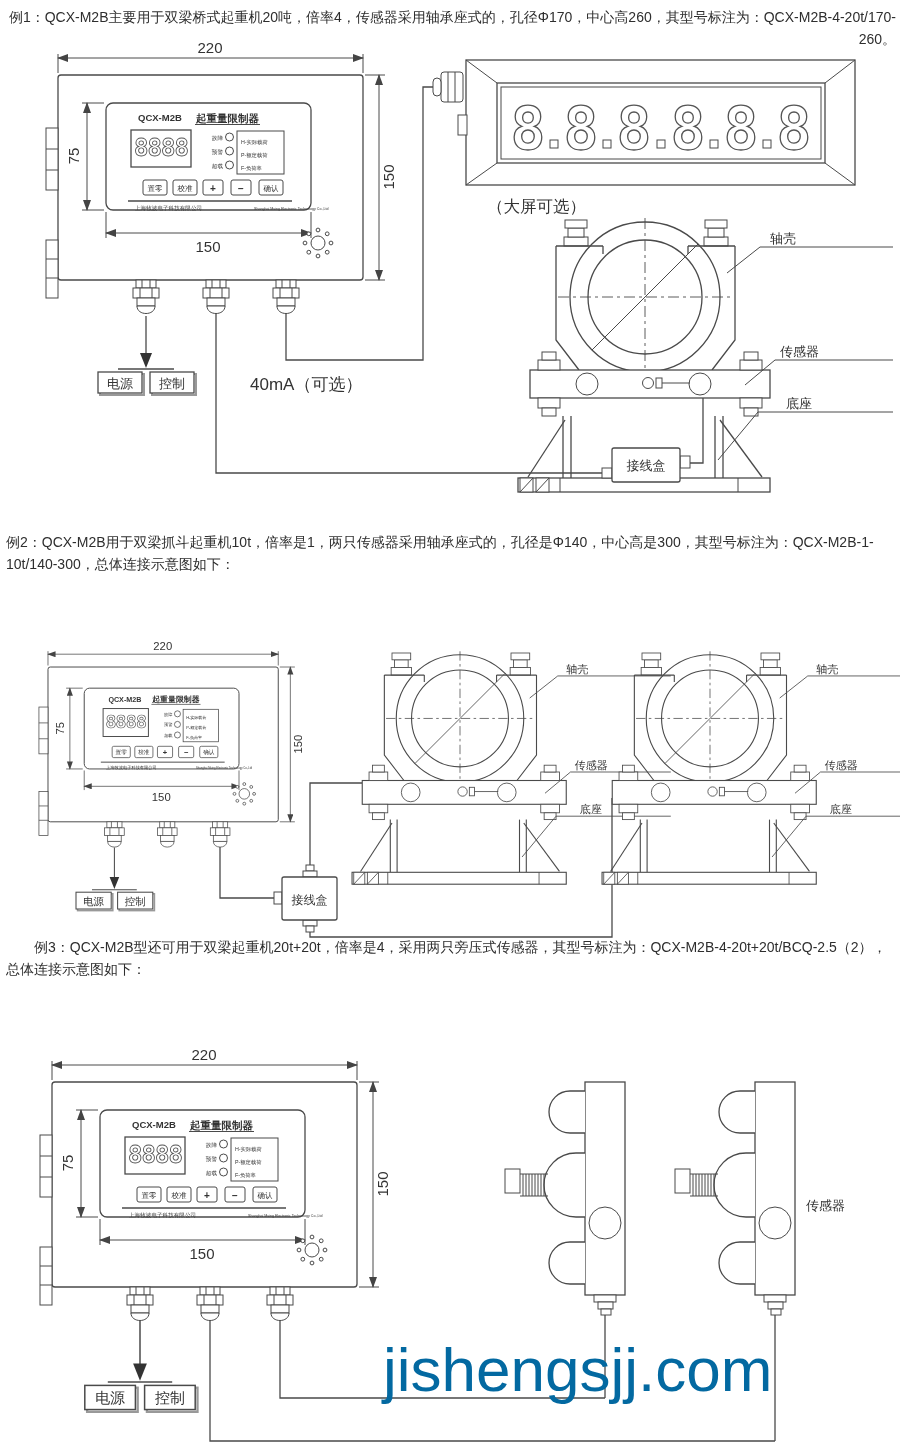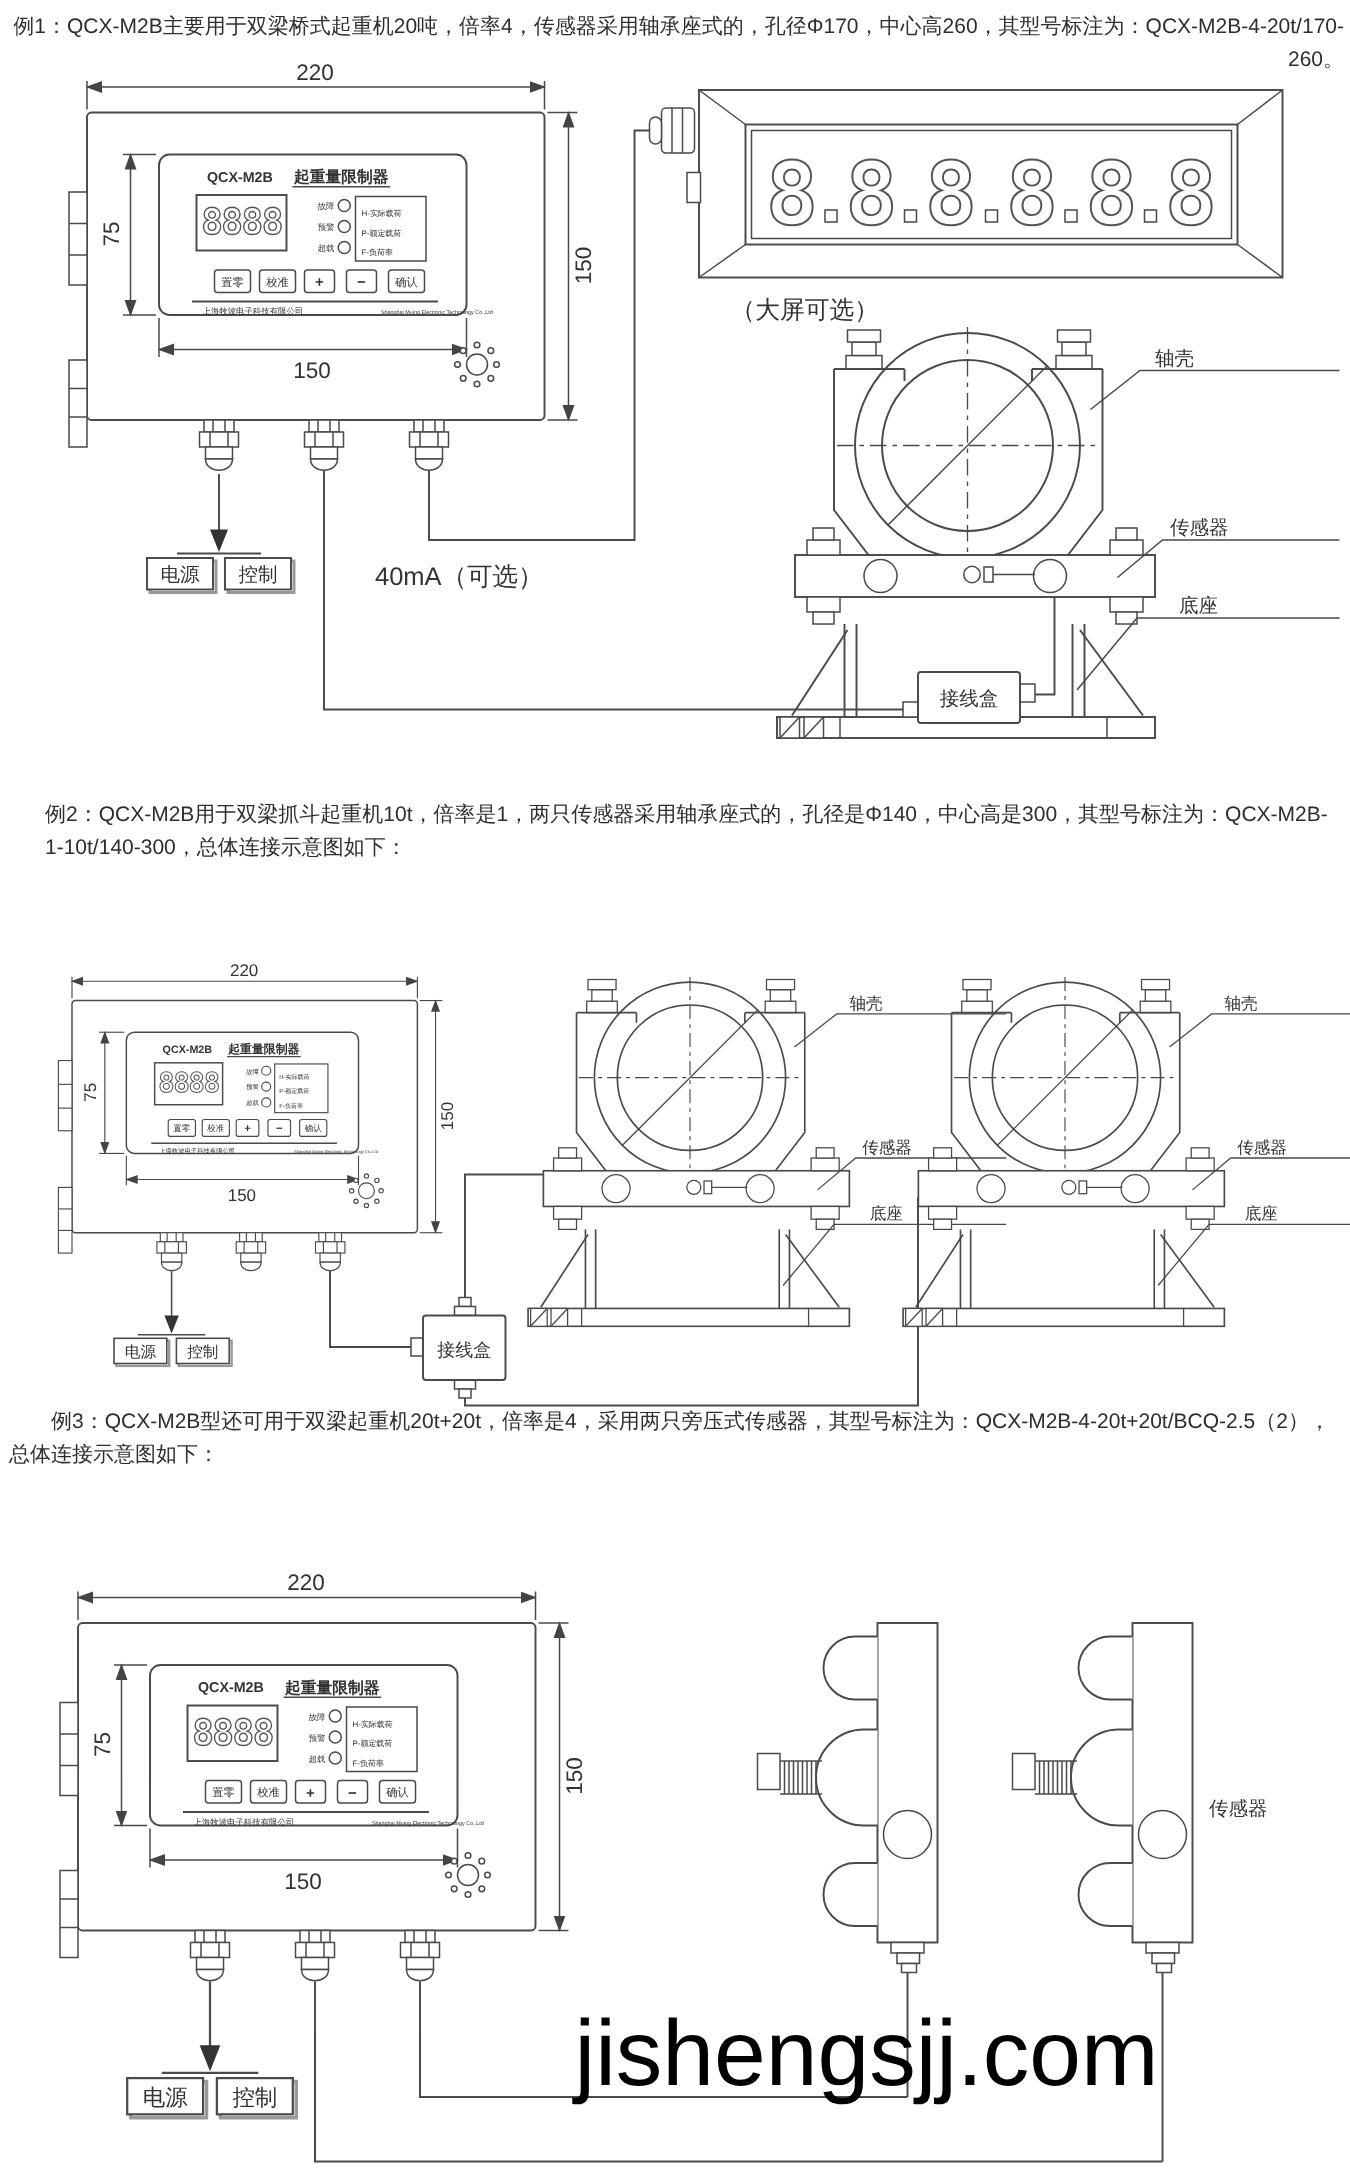--- a/index.html
+++ b/index.html
@@ -1,34 +1,34 @@
 <!DOCTYPE html>
 <html><head>
 <meta charset="utf-8">
 <style>
   html,body{margin:0;padding:0;background:#fff;}
   body{width:900px;height:1445px;position:relative;font-family:"Liberation Sans",sans-serif;overflow:hidden;}
   p.ex{position:absolute;left:6px;right:4px;margin:0;font-size:14px;line-height:22px;color:#2e2e2e;}
   #ex1-text{top:6px;text-align:right;}
-  #ex2-text{top:531px;margin-left:24px;}
+  #ex2-text{top:531px;}
   #ex3-text{top:936px;text-indent:28px;}
   svg.sec{position:absolute;left:0;}
   #sec1{top:40px;}
   #sec2{top:630px;}
   #sec3{top:1020px;}
   .ln{stroke:#4a4a4a;fill:none;stroke-width:1.3px;}
   .lt{stroke:#4a4a4a;fill:none;stroke-width:1px;}
   .fw{fill:#fff;stroke:#4a4a4a;stroke-width:1.3px;}
   .fwt{fill:#fff;stroke:#4a4a4a;stroke-width:1px;}
   .dash{stroke:#4a4a4a;fill:none;stroke-width:0.9px;stroke-dasharray:11 4 3 4;}
   text{fill:#333;}
   .dim{font-size:15px;}
   .cjk13{font-size:13px;}
   .seg{font-family:"DejaVu Sans Mono",monospace;font-weight:bold;fill:#fff;stroke:#555;}
-  .watermark{position:absolute;left:383px;top:1334px;font-size:62px;color:#000000;letter-spacing:0px;white-space:nowrap;}
+  .watermark{position:absolute;left:383px;top:1334px;font-size:62px;color:#0369a1;letter-spacing:0px;white-space:nowrap;}
 </style>
 </head>
 <body>
 
 <p class="ex" id="ex1-text">例1：QCX-M2B主要用于双梁桥式起重机20吨，倍率4，传感器采用轴承座式的，孔径Φ170，中心高260，其型号标注为：QCX-M2B-4-20t/170-260。</p>
 <p class="ex" id="ex2-text">例2：QCX-M2B用于双梁抓斗起重机10t，倍率是1，两只传感器采用轴承座式的，孔径是Φ140，中心高是300，其型号标注为：QCX-M2B-1-10t/140-300，总体连接示意图如下：</p>
 <p class="ex" id="ex3-text">例3：QCX-M2B型还可用于双梁起重机20t+20t，倍率是4，采用两只旁压式传感器，其型号标注为：QCX-M2B-4-20t+20t/BCQ-2.5（2），总体连接示意图如下：</p>
 
 <svg id="sec1" class="sec" width="900" height="490" viewBox="0 0 900 490">
   <defs>

